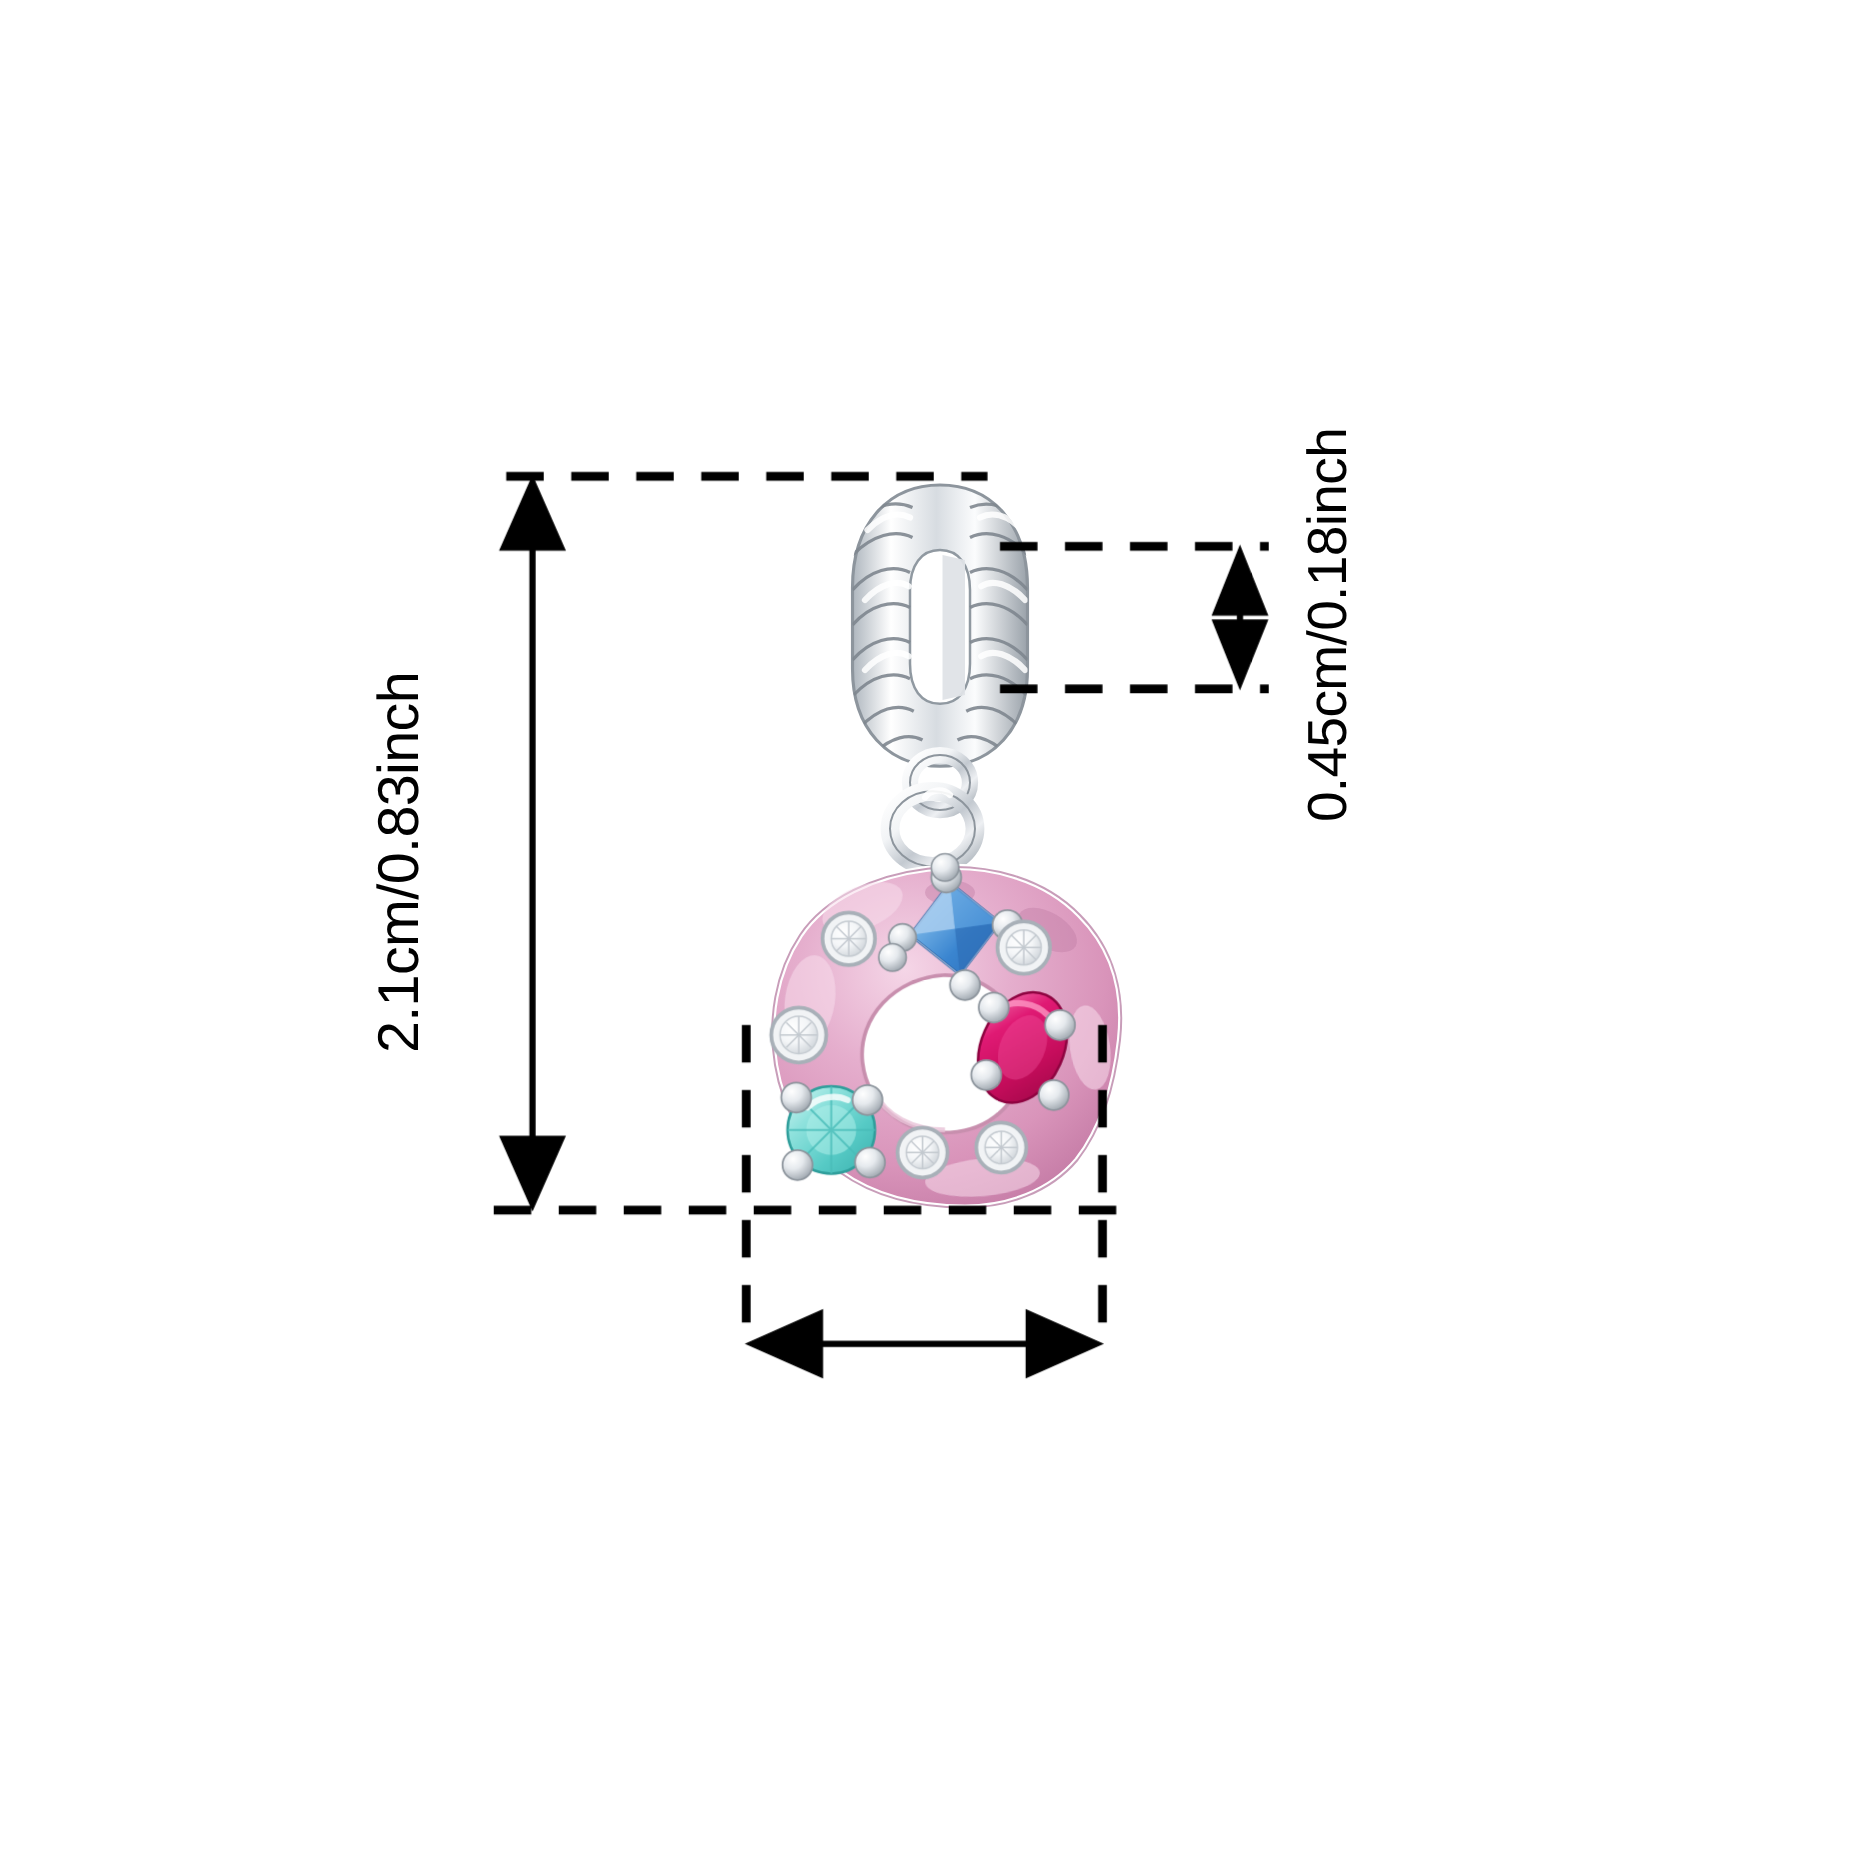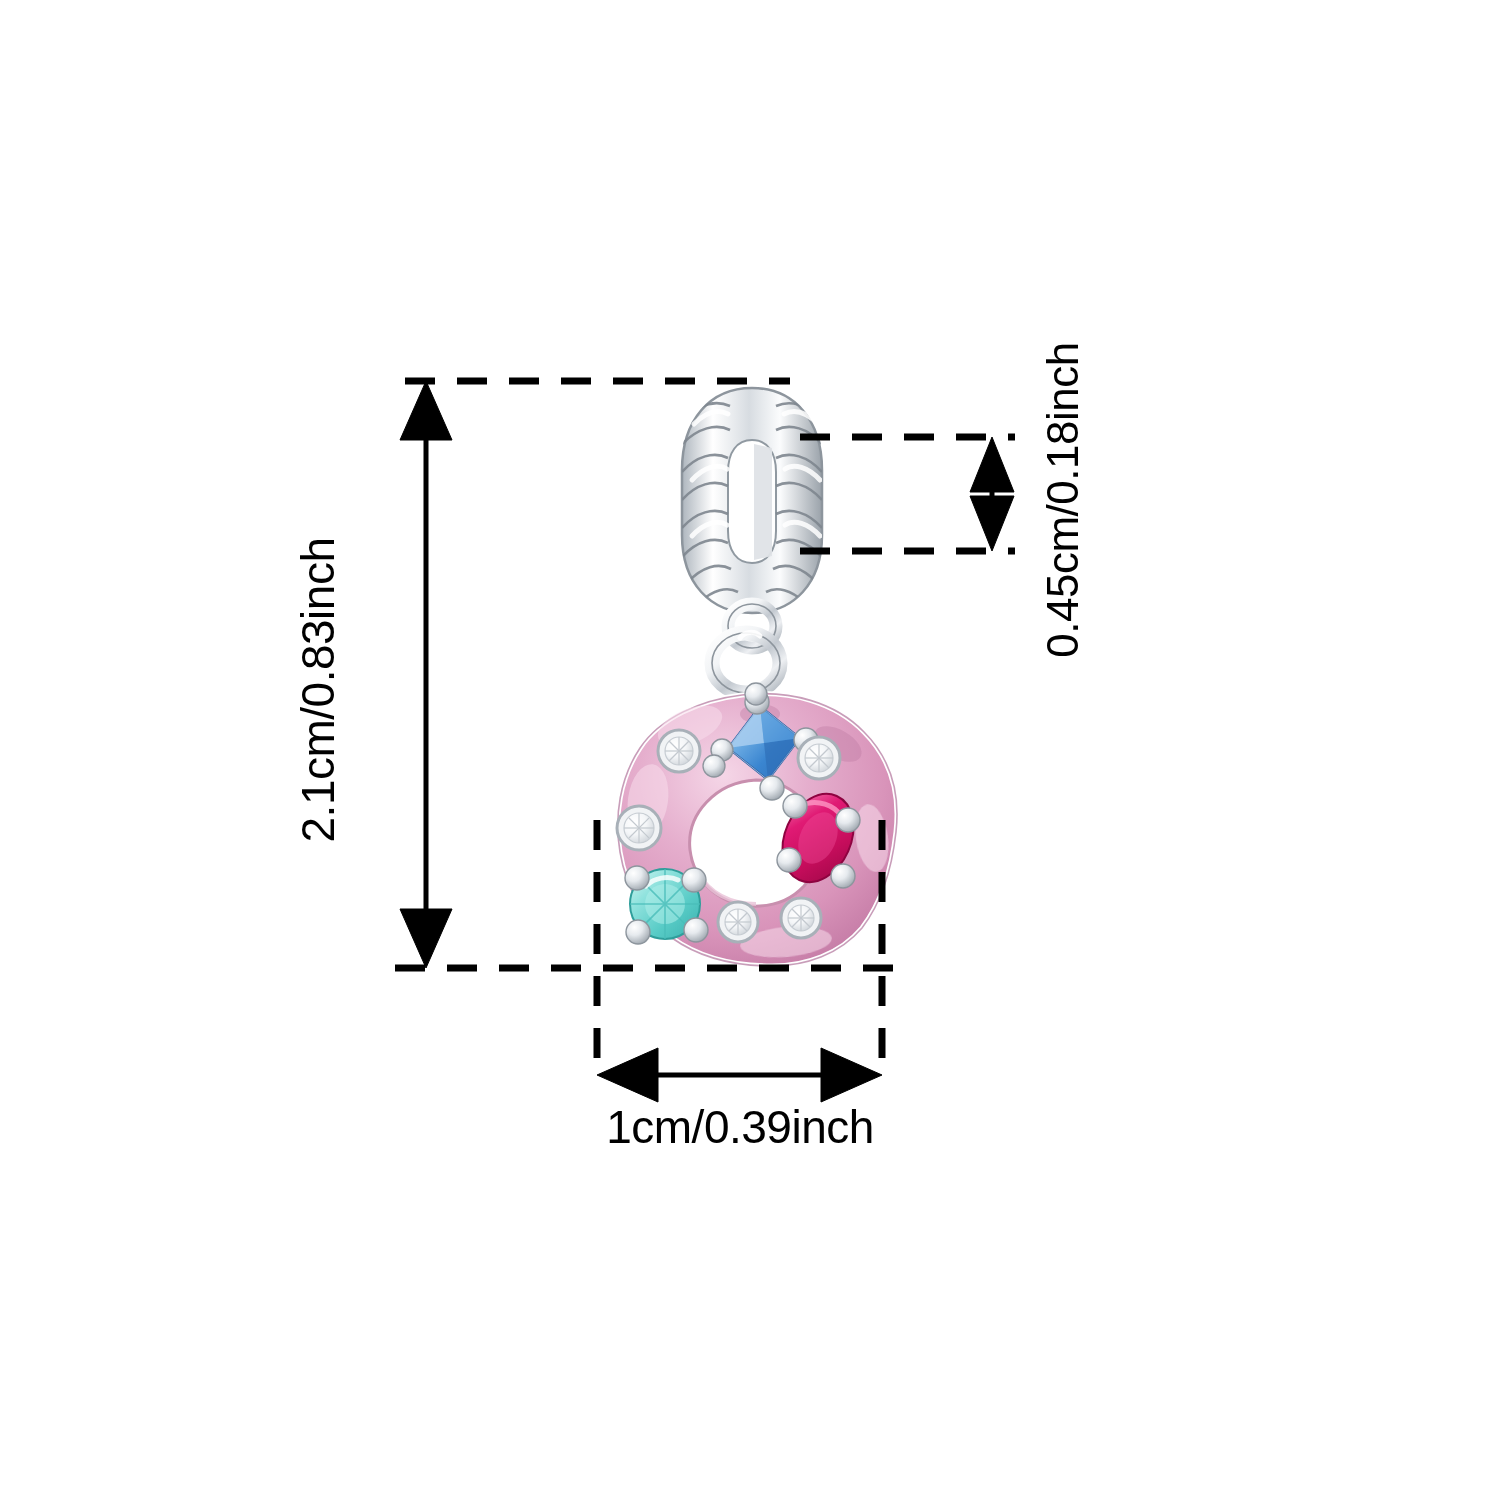--- a/index.html
+++ b/index.html
@@ -335,15 +335,14 @@
         <polygon points="597,1075 658,1048 658,1102"></polygon>
         <polygon points="882,1075 821,1048 821,1102"></polygon>
       </g>
     </g>
   </svg>
 
   <div class="dim-label" id="label-height">2.1cm/0.83inch</div>
 
   <div class="dim-label" id="label-bail">0.45cm/0.18inch</div>
 
-  <div class="dim-label" id="label-width">1cm/0.39inch</div>
 
 </div>
 
 </body></html>

